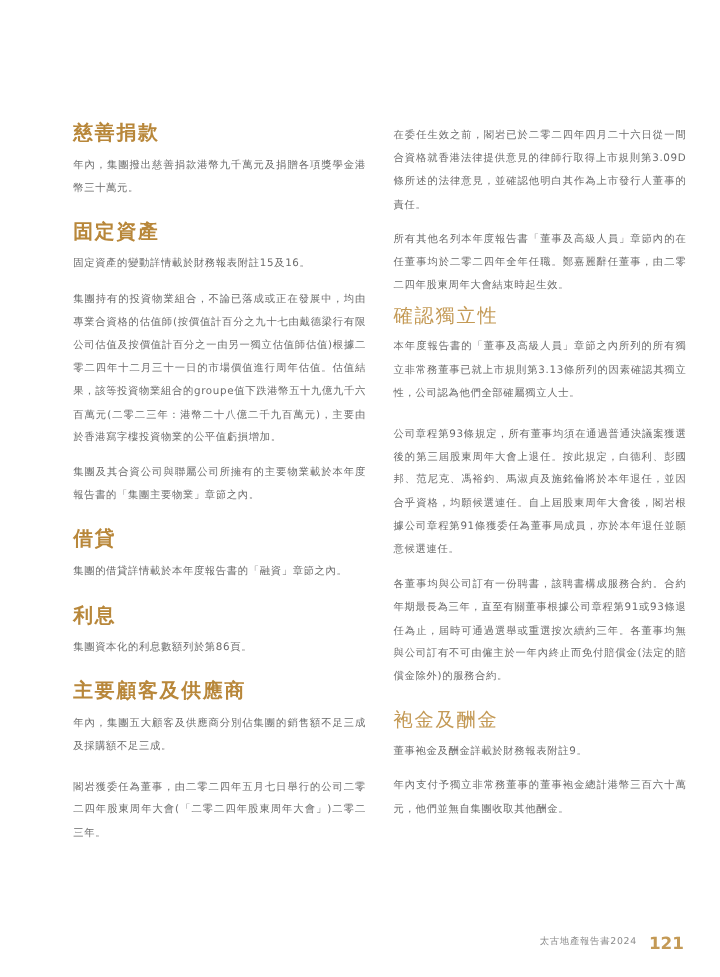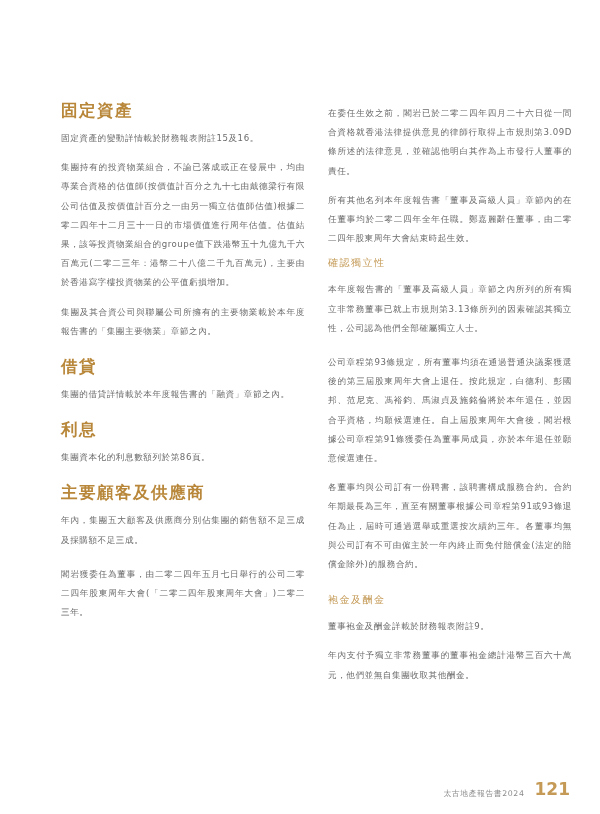--- a/index.html
+++ b/index.html
@@ -8,38 +8,42 @@
       font-family: "DejaVu Sans", sans-serif;
     }
     .col { position: absolute; top: 100px; width: 244px; }
     .col-left { left: 61px; }
     .col-right { left: 328px; top: 104px; }
     .h-bold {
       color: #b8873a; font-size: 16.5px; font-weight: bold; letter-spacing: 1.5px;
       margin: 0 0 7px 0; line-height: 22px;
     }
     .h-light {
-      color: #c49a56; font-size: 10px; font-weight: normal; letter-spacing: 1.5px;
+      color: #c49a56; font-size: 16px; font-weight: normal; letter-spacing: 1.5px;
       margin: 0 0 6px 0; line-height: 22px;
     }
     .p {
       color: #6b6b6b; font-size: 8.6px; line-height: 19.2px; letter-spacing: 0.55px;
       margin: 0 0 10px 0; text-align: justify;
     }
     .section { margin-bottom: 15px; }
     .footer {
-      position: absolute; top: 779px; right: 30px; display: flex; align-items: flex-end; gap: 10px;
+      position: absolute; top: 779px; right: 30px; display: flex; align-items: flex-start; gap: 10px;
     }
     .footer-title { color: #8c8c8c; font-size: 7.8px; letter-spacing: 0.6px; }
-    .footer-page { color: #c49a56; font-size: 17px; font-weight: bold; }
+    .footer-page { color: #c49a56; font-size: 14px; font-weight: bold; }
   </style>
 </head>
 <body>
 
 <div class="col col-left">
+  <div class="section">
+    <h2 class="h-bold">慈善捐款</h2>
+    <p class="p">年內，集團撥出慈善捐款港幣九千萬元及捐贈各項獎學金港幣三十萬元。</p>
+  </div>
   <div class="section">
     <h2 class="h-bold">固定資產</h2>
     <p class="p">固定資產的變動詳情載於財務報表附註15及16。</p>
     <p class="p">集團持有的投資物業組合，不論已落成或正在發展中，均由專業合資格的估值師(按價值計百分之九十七由戴德梁行有限公司估值及按價值計百分之一由另一獨立估值師估值)根據二零二四年十二月三十一日的市場價值進行周年估值。估值結果，該等投資物業組合的groupe值下跌港幣五十九億九千六百萬元(二零二三年：港幣二十八億二千九百萬元)，主要由於香港寫字樓投資物業的公平值虧損增加。</p>
     <p class="p">集團及其合資公司與聯屬公司所擁有的主要物業載於本年度報告書的「集團主要物業」章節之內。</p>
   </div>
   <div class="section">
     <h2 class="h-bold">借貸</h2>
     <p class="p">集團的借貸詳情載於本年度報告書的「融資」章節之內。</p>
   </div>

